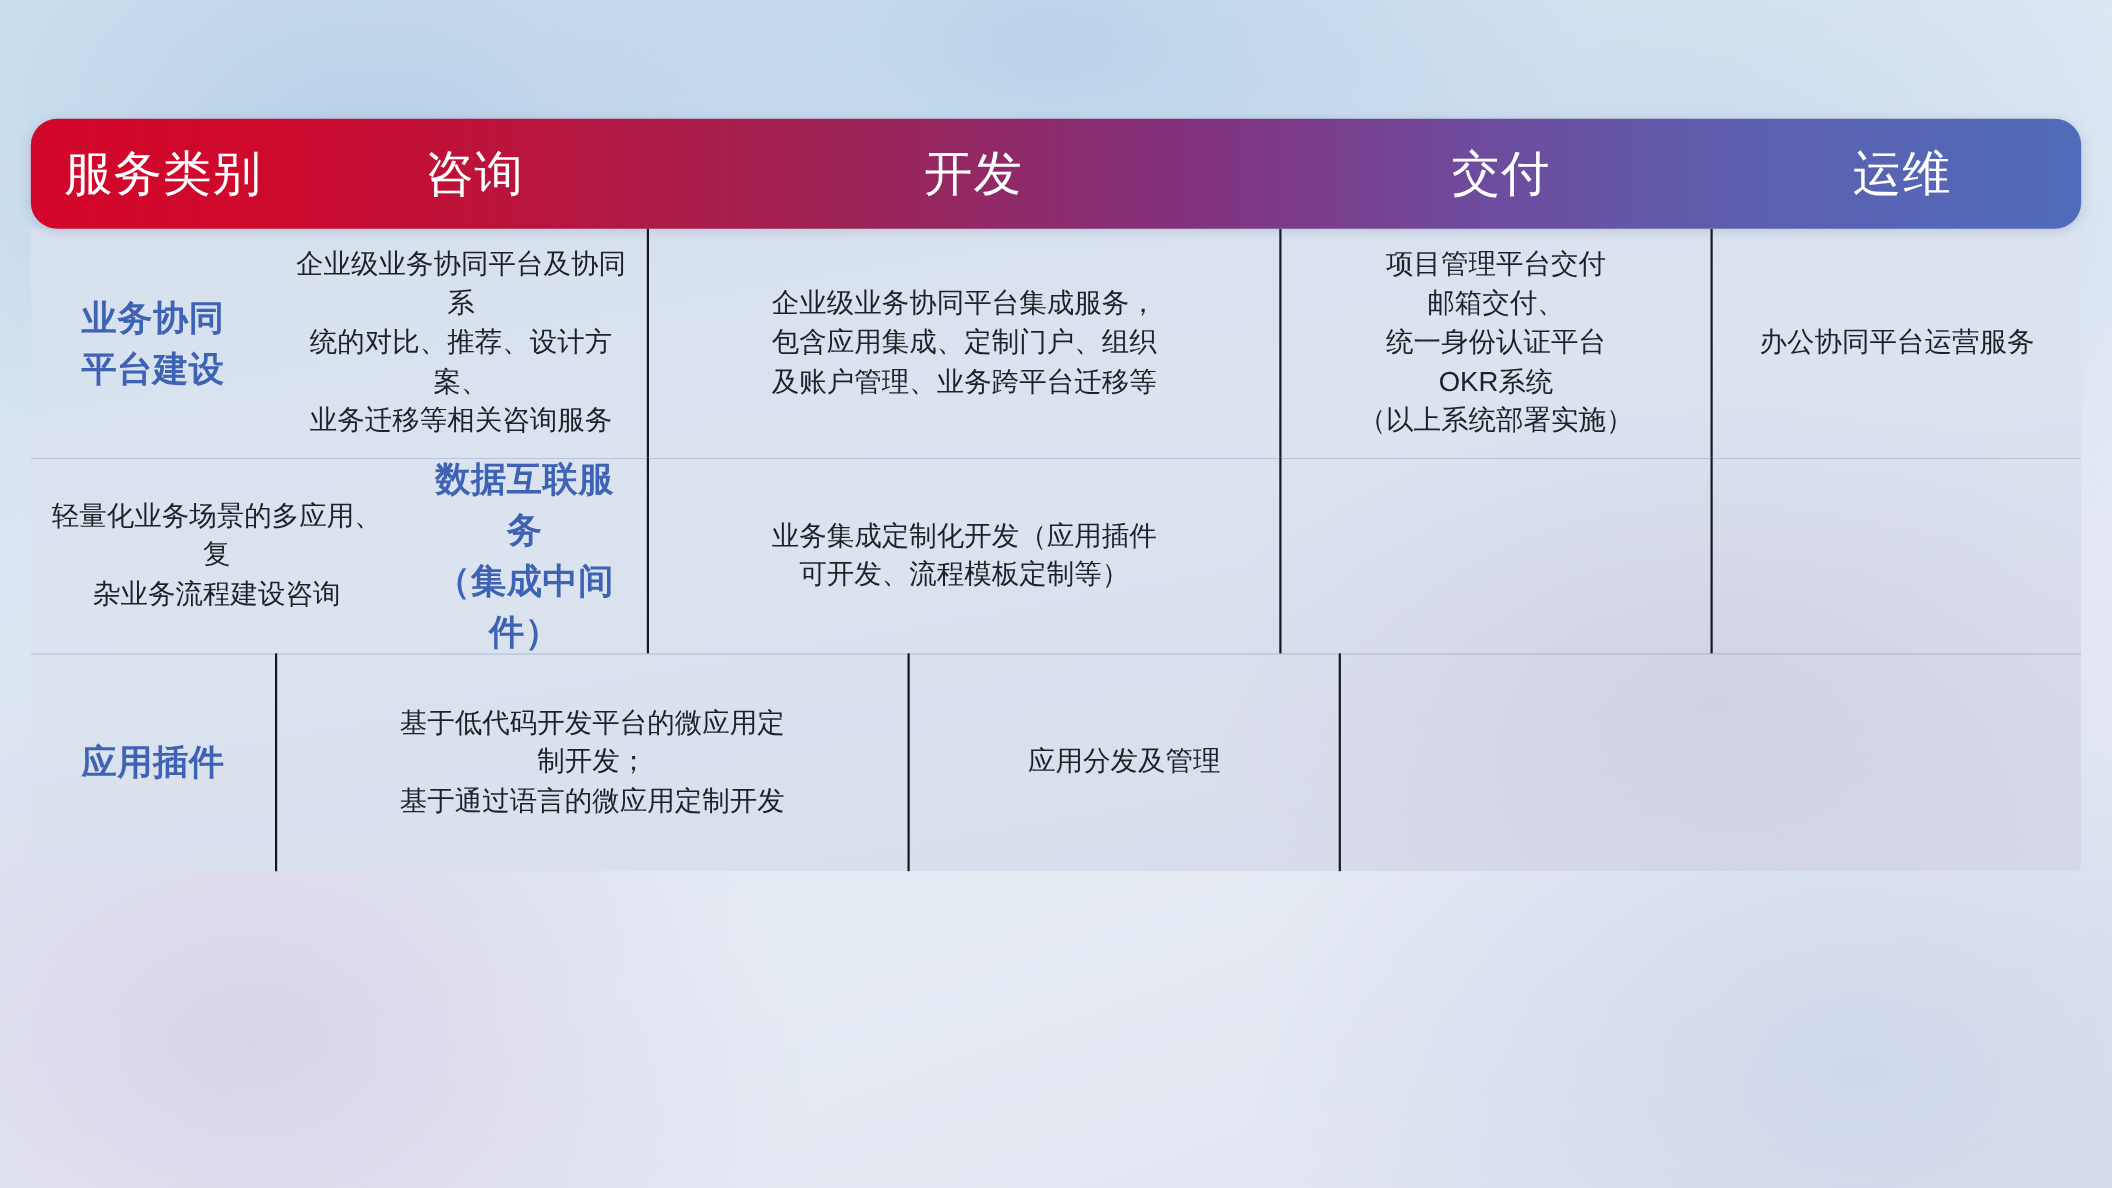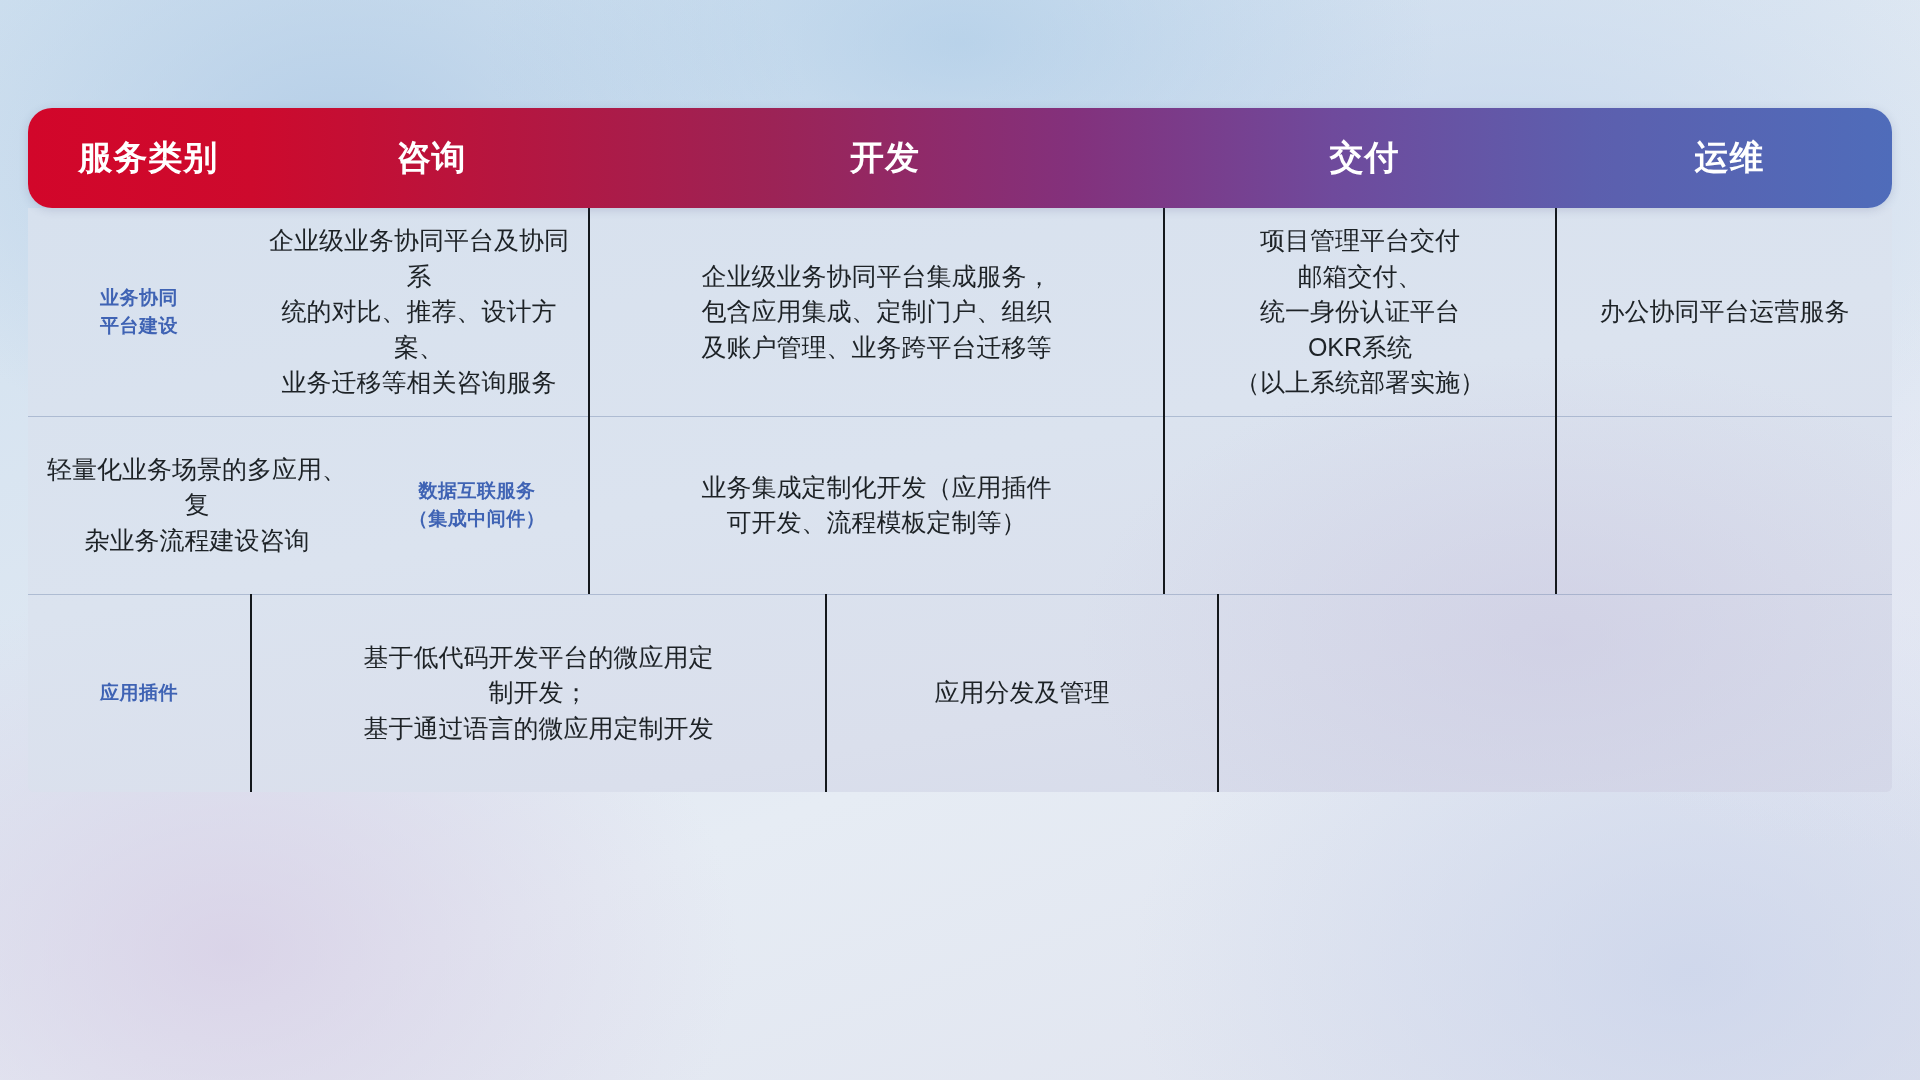--- a/index.html
+++ b/index.html
@@ -32,21 +32,21 @@
     height:100px;border-radius:24px;
     background:linear-gradient(90deg,
       #d2062a 0%, #cd0a2d 12%, #b51640 26%,
       #9c2356 40%, #83317c 56%, #6f4a9c 70%,
       #5c5fae 84%, #4f6cba 100%);
     display:flex;align-items:center;
     box-shadow:0 2px 10px rgba(60,70,120,.18);
     position:relative;z-index:3;
   }
   .th{
-    color:#fff;font-size:34px;font-weight:700;
+    color:#fff;font-size:44px;font-weight:400;
     text-align:center;letter-spacing:1px;
     display:flex;align-items:center;justify-content:center;
     height:100%;
     padding-left:13px;
   }
 
   
   .tbody{
     position:relative;margin-top:0;
     background:
@@ -58,21 +58,21 @@
   .trow + .trow{box-shadow:inset 0 1px 0 rgba(120,140,175,.45);}
 
   .cell{
     box-sizing:border-box;
     display:flex;align-items:center;justify-content:center;
     padding:14px 16px;
     font-size:25px;line-height:1.42;color:#1d2226;
     text-align:center;white-space:pre-line;
   }
   .cell.label{
-    color:#3f63b4;font-weight:700;font-size:19px;line-height:1.45;
+    color:#3f63b4;font-weight:700;font-size:32px;line-height:1.45;
     letter-spacing:.5px;
   }
 
   
   .sep{border-left:2px solid #14181c;text-align:center;}
 
   
   .r1{height:208px;}
   .r2{height:178px;}
   .r3{height:198px;}

